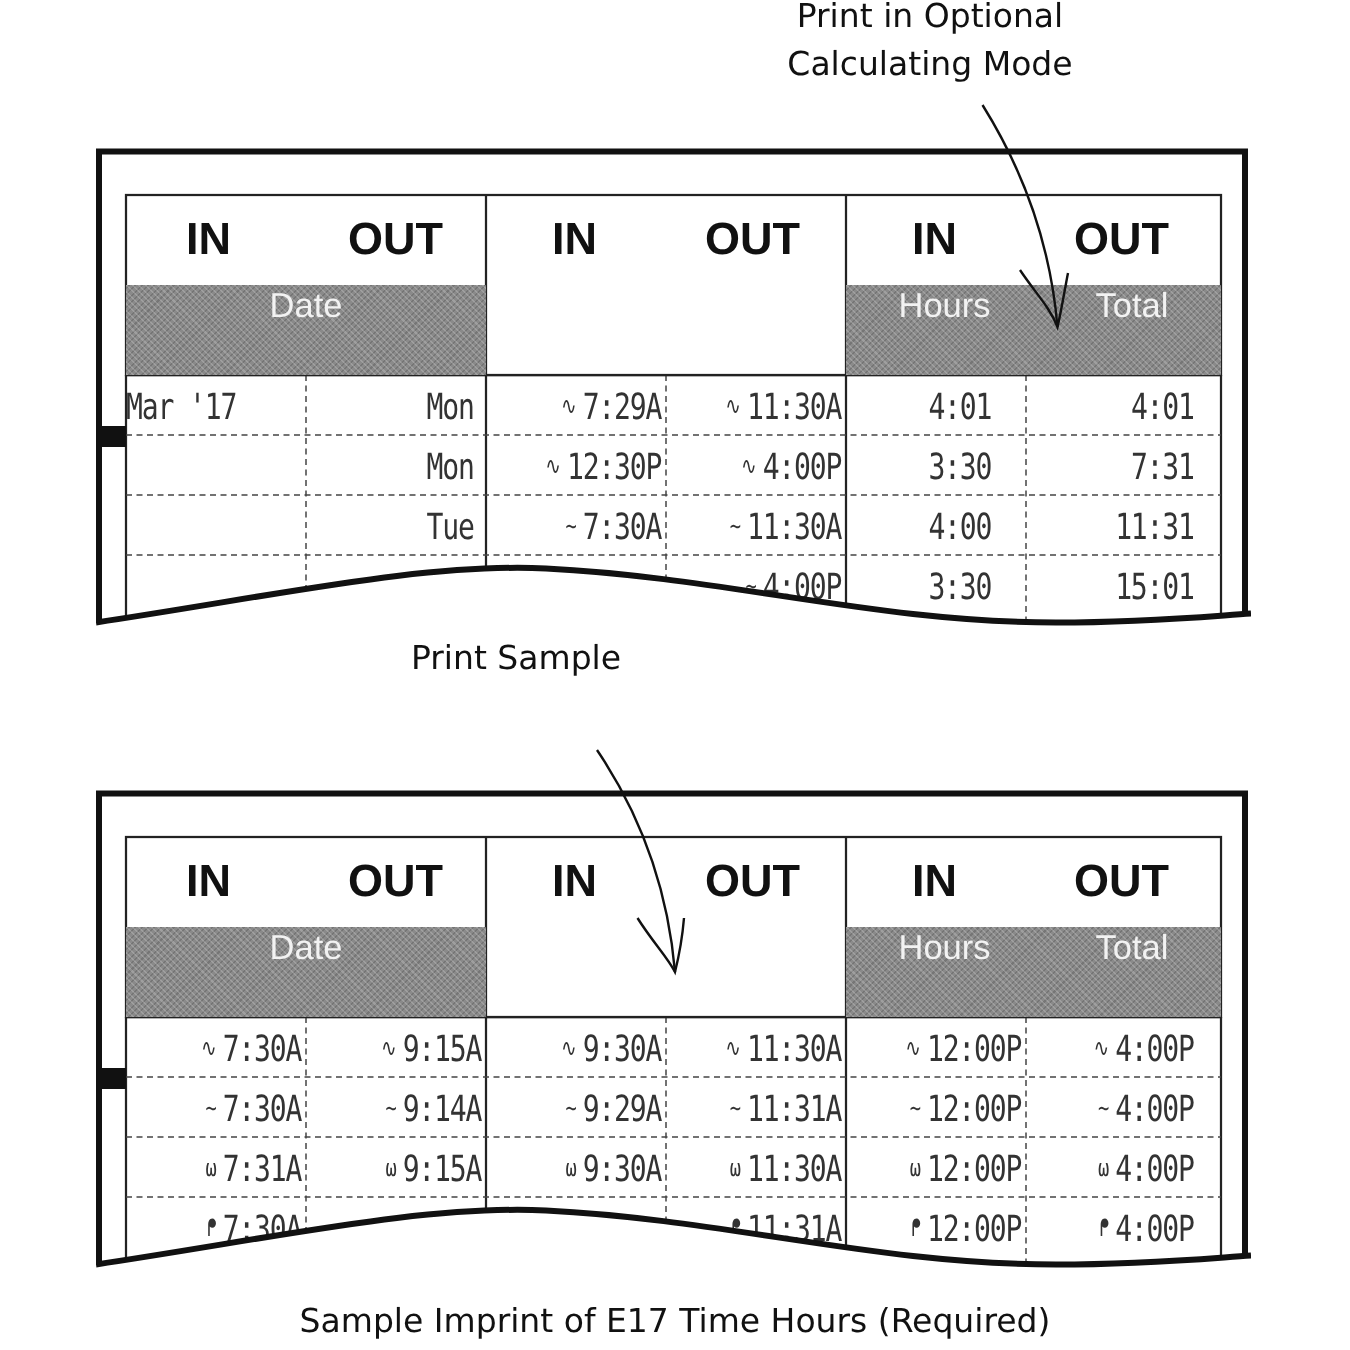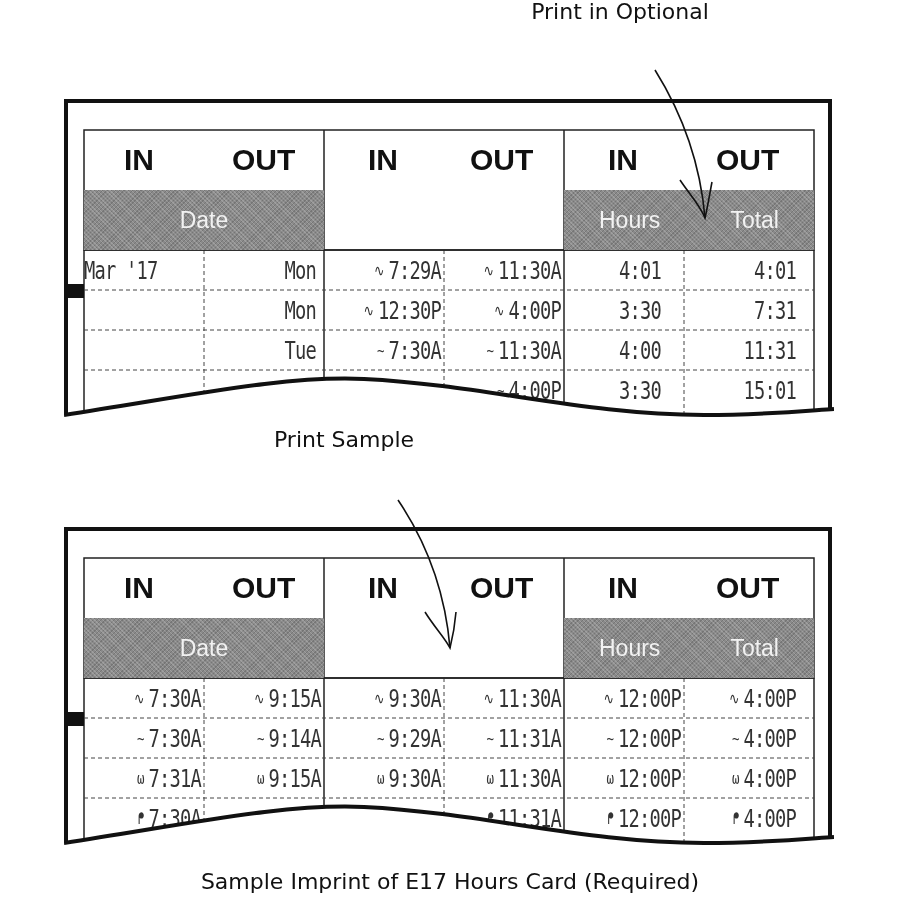--- a/index.html
+++ b/index.html
@@ -12,36 +12,37 @@
   .card { position:absolute; left:64px; width:770px; height:330px;padding-left:16px; }
   .card-top { top:97px; }
   .card-bot { top:525px; }
   .card svg.frame { position:absolute; left:0; top:0; width:770px; height:330px; }
 
   .grid { position:absolute; left:20px; top:33px; width:730px; }
   .hdr { position:absolute; top:0; height:60px; display:flex; align-items:center; font-family:"Liberation Sans", sans-serif; font-weight:bold; font-size:30px; color:#111; }
   .shade { position:absolute; top:60px; height:60px; background-color:#8a8a8a;
            background-image: repeating-linear-gradient(45deg, rgba(255,255,255,0.18) 0 1px, transparent 1px 3px),
                              repeating-linear-gradient(-45deg, rgba(0,0,0,0.15) 0 1px, transparent 1px 3px);
-           color:#f2f2f2; font-family:"Liberation Sans", sans-serif; font-size:23px; display:flex; align-items:center; }
+           color:#f2f2f2; font-family:"Liberation Sans", sans-serif; font-size:23px; display:flex; }
   .cell { position:absolute; height:39px; display:flex; align-items:center; justify-content:flex-end;
           font-family:"DejaVu Sans Mono", monospace; font-size:24px; color:#333; letter-spacing:-1px; transform:scaleX(0.78); transform-origin:right center; padding-right:4px; box-sizing:border-box; }
   .glyph { font-size:16px; margin-right:6px; color:#333; }
   .arrow { position:absolute; left:0; top:0; pointer-events:none; }
 </style>
 </head>
 <body>
 
 <div class="caption cap-top">
   <div>Print in Optional</div>
+  <div>Calculating Mode</div>
 </div>
 <div class="caption cap-mid">
   <div>Print Sample</div>
 </div>
-<div class="caption cap-bot">Sample Imprint of E17 Hours Card (Required)</div>
+<div class="caption cap-bot">Sample Imprint of E17 Time Hours (Required)</div>
 
 <div class="card card-top">
   <svg class="frame" viewBox="0 0 770 330">
 
     <rect x="20" y="33" width="730" height="120" fill="none" stroke="#222" stroke-width="1.5"></rect>
     <line x1="20" y1="153" x2="20" y2="320" stroke="#222" stroke-width="1.5"></line>
     <line x1="750" y1="153" x2="750" y2="320" stroke="#222" stroke-width="1.5"></line>
     <line x1="260" y1="33" x2="260" y2="290" stroke="#222" stroke-width="1.5"></line>
     <line x1="500" y1="33" x2="500" y2="320" stroke="#222" stroke-width="1.5"></line>
     <line x1="140" y1="153" x2="140" y2="320" stroke="#444" stroke-width="1" stroke-dasharray="4,3"></line>

